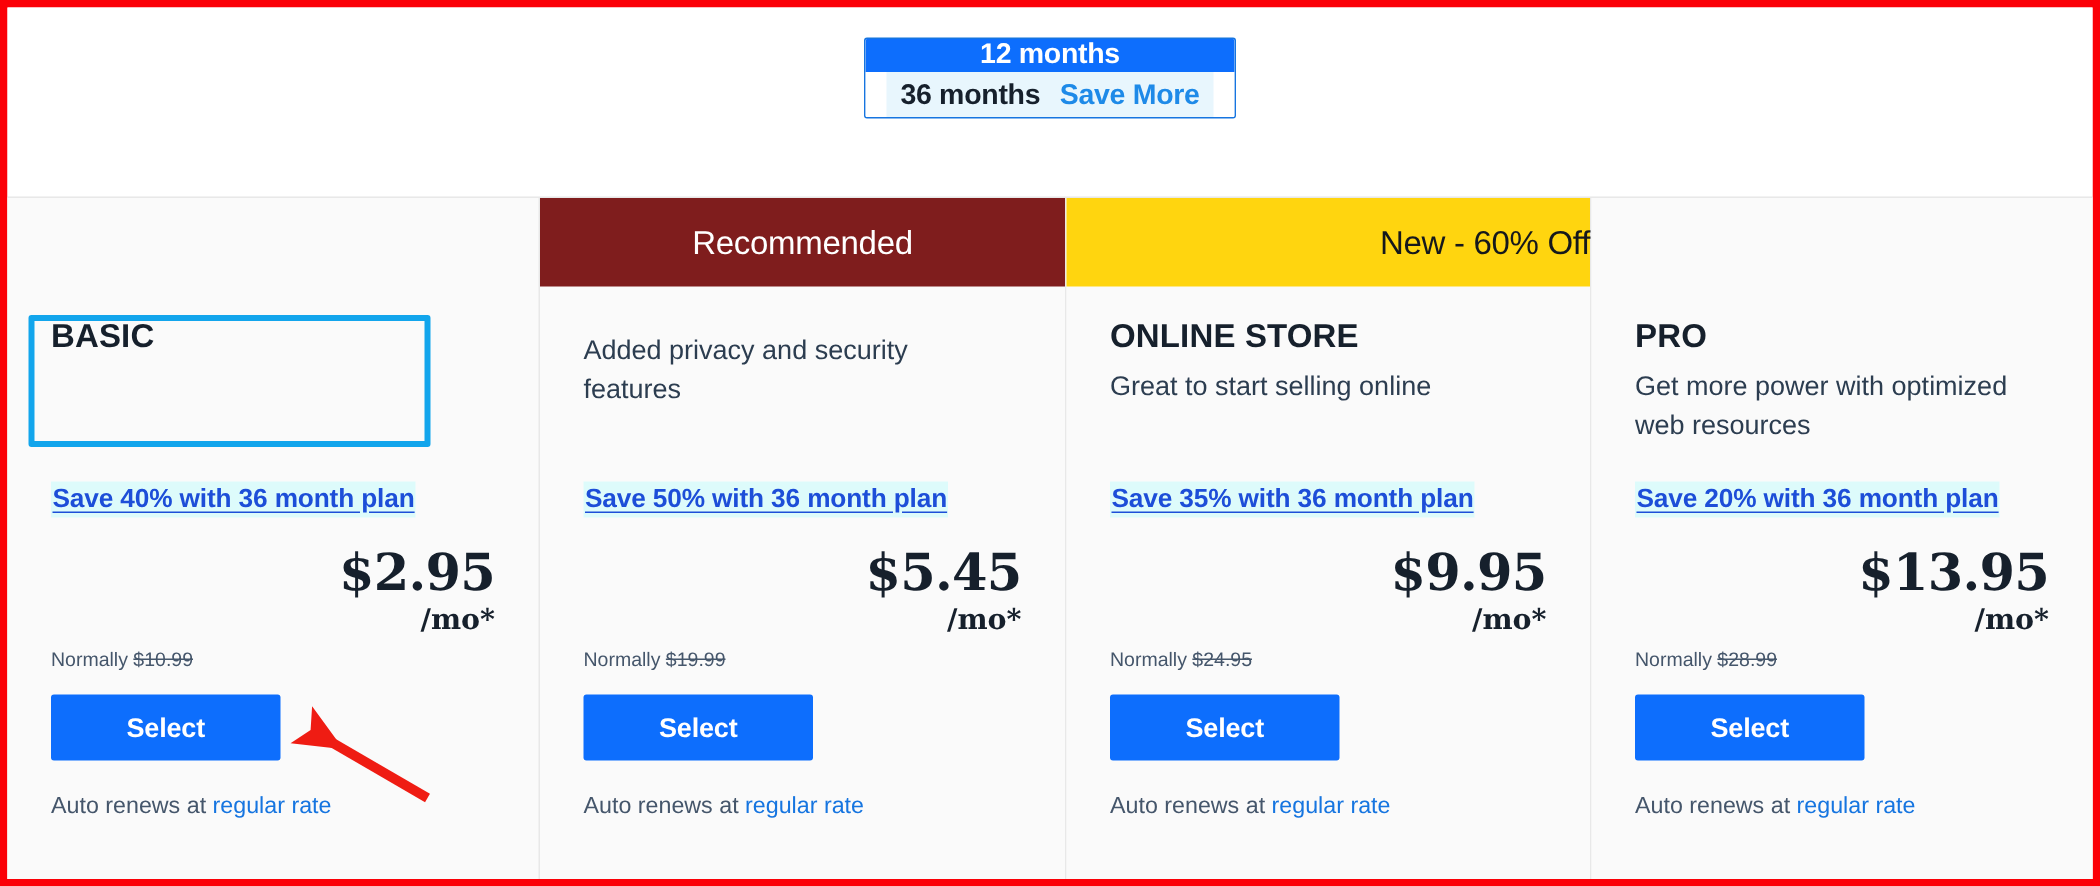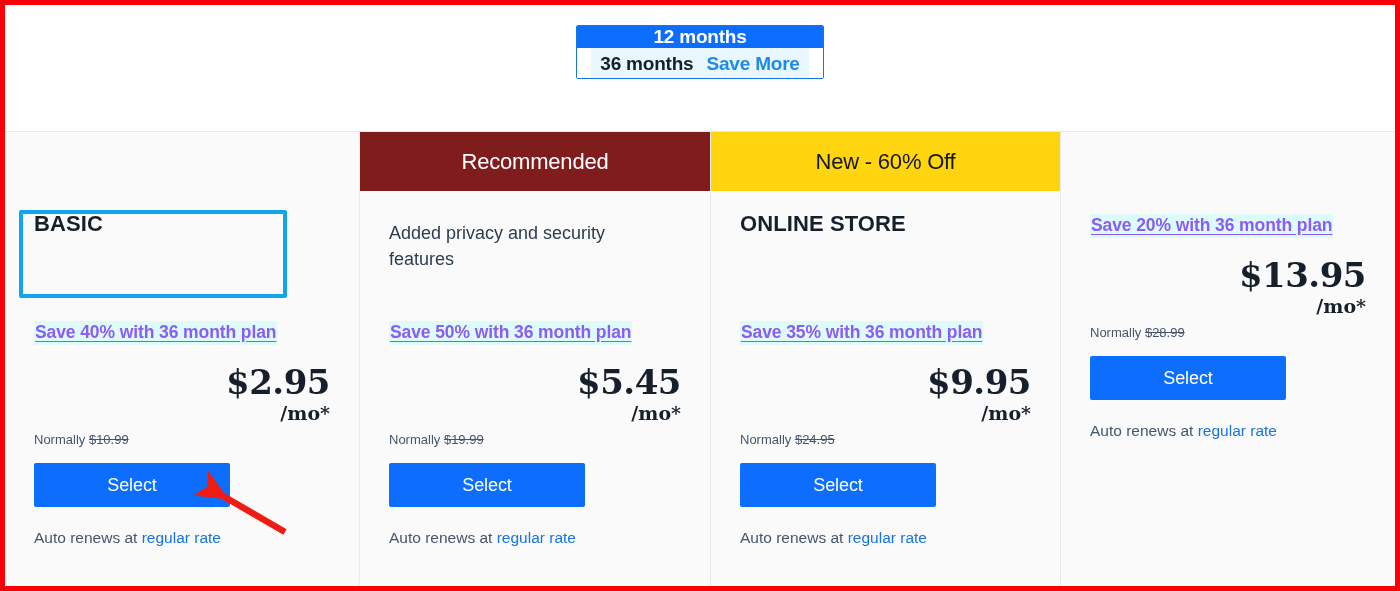--- a/index.html
+++ b/index.html
@@ -105,21 +105,21 @@
     left: 0; top: 0;
     width: 100%;
     height: 59px;
     display: flex;
     align-items: center;
     justify-content: center;
     font-size: 22px;
     letter-spacing: -0.2px;
   }
   .banner.dark   { background: #7f1d1d; color: #ffffff; }
-  .banner.yellow { background: #ffd50f; color: #15181c; }
+  .banner.yellow { background: #ffd50f; color: #15181c; justify-content: flex-end; }
   .banner.none   { background: transparent; }
 
   .plan-body { padding-top: 59px; }
 
   
   .title-block { padding-top: 21px; min-height: 107px; }
 
   .plan-title {
     font-size: 22px;
     font-weight: bold;
@@ -148,21 +148,21 @@
     pointer-events: none;
   }
 
   
   .savings {
     margin-top: 23px;
     display: inline-block;
     background: #ddfbfb;
     font-size: 17.5px;
     font-weight: bold;
-    color: #8b5cf6;
+    color: #1d4ed8;
     text-decoration: underline;
     text-underline-offset: 3px;
     letter-spacing: -0.1px;
     padding: 1px 1px 2px 1px;
   }
 
   
   .price-row {
     margin-top: 17px;
     display: flex;
@@ -187,29 +187,29 @@
   .normally {
     margin-top: 8px;
     font-size: 13px;
     color: #45566b;
   }
   .normally .struck { text-decoration: line-through; }
 
   
   .select-btn {
     margin-top: 16px;
-    width: 196px;
+    width: 153px;
     height: 44px;
     background: #0d6efd;
     color: #ffffff;
     border: none;
     border-radius: 2px;
     font-family: "Liberation Sans", sans-serif;
     font-size: 18px;
-    font-weight: normal;
+    font-weight: bold;
     cursor: pointer;
     letter-spacing: -0.1px;
   }
 
   
   .autorenew {
     margin-top: 22px;
     font-size: 15.5px;
     color: #45566b;
   }
@@ -289,20 +289,21 @@
       </div>
     </div>
 
     <div class="plan plan-2">
       <div class="banner yellow">
         <span>New - 60% Off</span>
       </div>
       <div class="plan-body">
         <div class="title-block">
           <div class="plan-title">ONLINE STORE</div>
+          <div class="plan-tagline">Great to start selling online</div>
         </div>
         <div class="savings">Save 35% with 36 month plan</div>
         <div class="price-row">
           <span class="price-amount">$9.95</span>
           <span class="price-unit">/mo*</span>
         </div>
         <div class="normally">
           <span>Normally </span><span class="struck">$24.95</span>
         </div>
         <button class="select-btn">Select</button>
@@ -310,20 +311,24 @@
           <span>Auto renews at </span><span class="link">regular rate</span>
         </div>
       </div>
     </div>
 
     <div class="plan plan-3">
       <div class="banner none">
         <span></span>
       </div>
       <div class="plan-body">
+        <div class="title-block">
+          <div class="plan-title">PRO</div>
+          <div class="plan-tagline">Get more power with optimized web resources</div>
+        </div>
         <div class="savings">Save 20% with 36 month plan</div>
         <div class="price-row">
           <span class="price-amount">$13.95</span>
           <span class="price-unit">/mo*</span>
         </div>
         <div class="normally">
           <span>Normally </span><span class="struck">$28.99</span>
         </div>
         <button class="select-btn">Select</button>
         <div class="autorenew">

